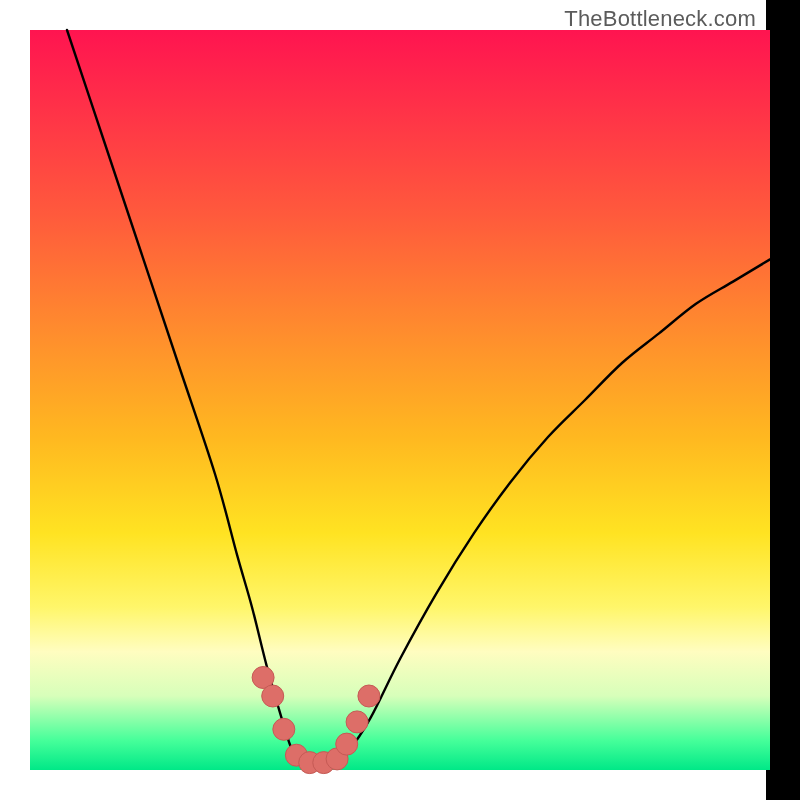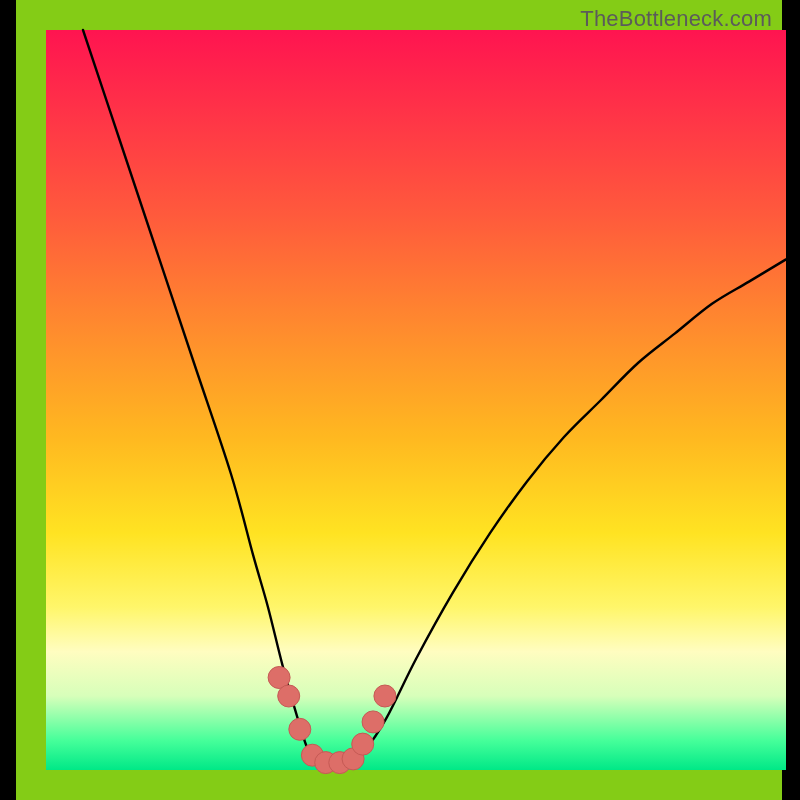--- a/index.html
+++ b/index.html
@@ -6,25 +6,25 @@
     margin: 0;
     padding: 0;
     width: 800px;
     height: 800px;
     background: #000;
     overflow: hidden;
     font-family: Arial, Helvetica, sans-serif;
   }
   .frame {
     position: absolute;
-    left: 16px;
+    left: 0;
     top: 0;
     width: 766px;
     height: 800px;
-    background: #84cc16;
+    background: #ffffff;
   }
   .plot {
     position: absolute;
     left: 30px;
     top: 30px;
     width: 740px;
     height: 740px;
     
     background: linear-gradient(
       to bottom,

